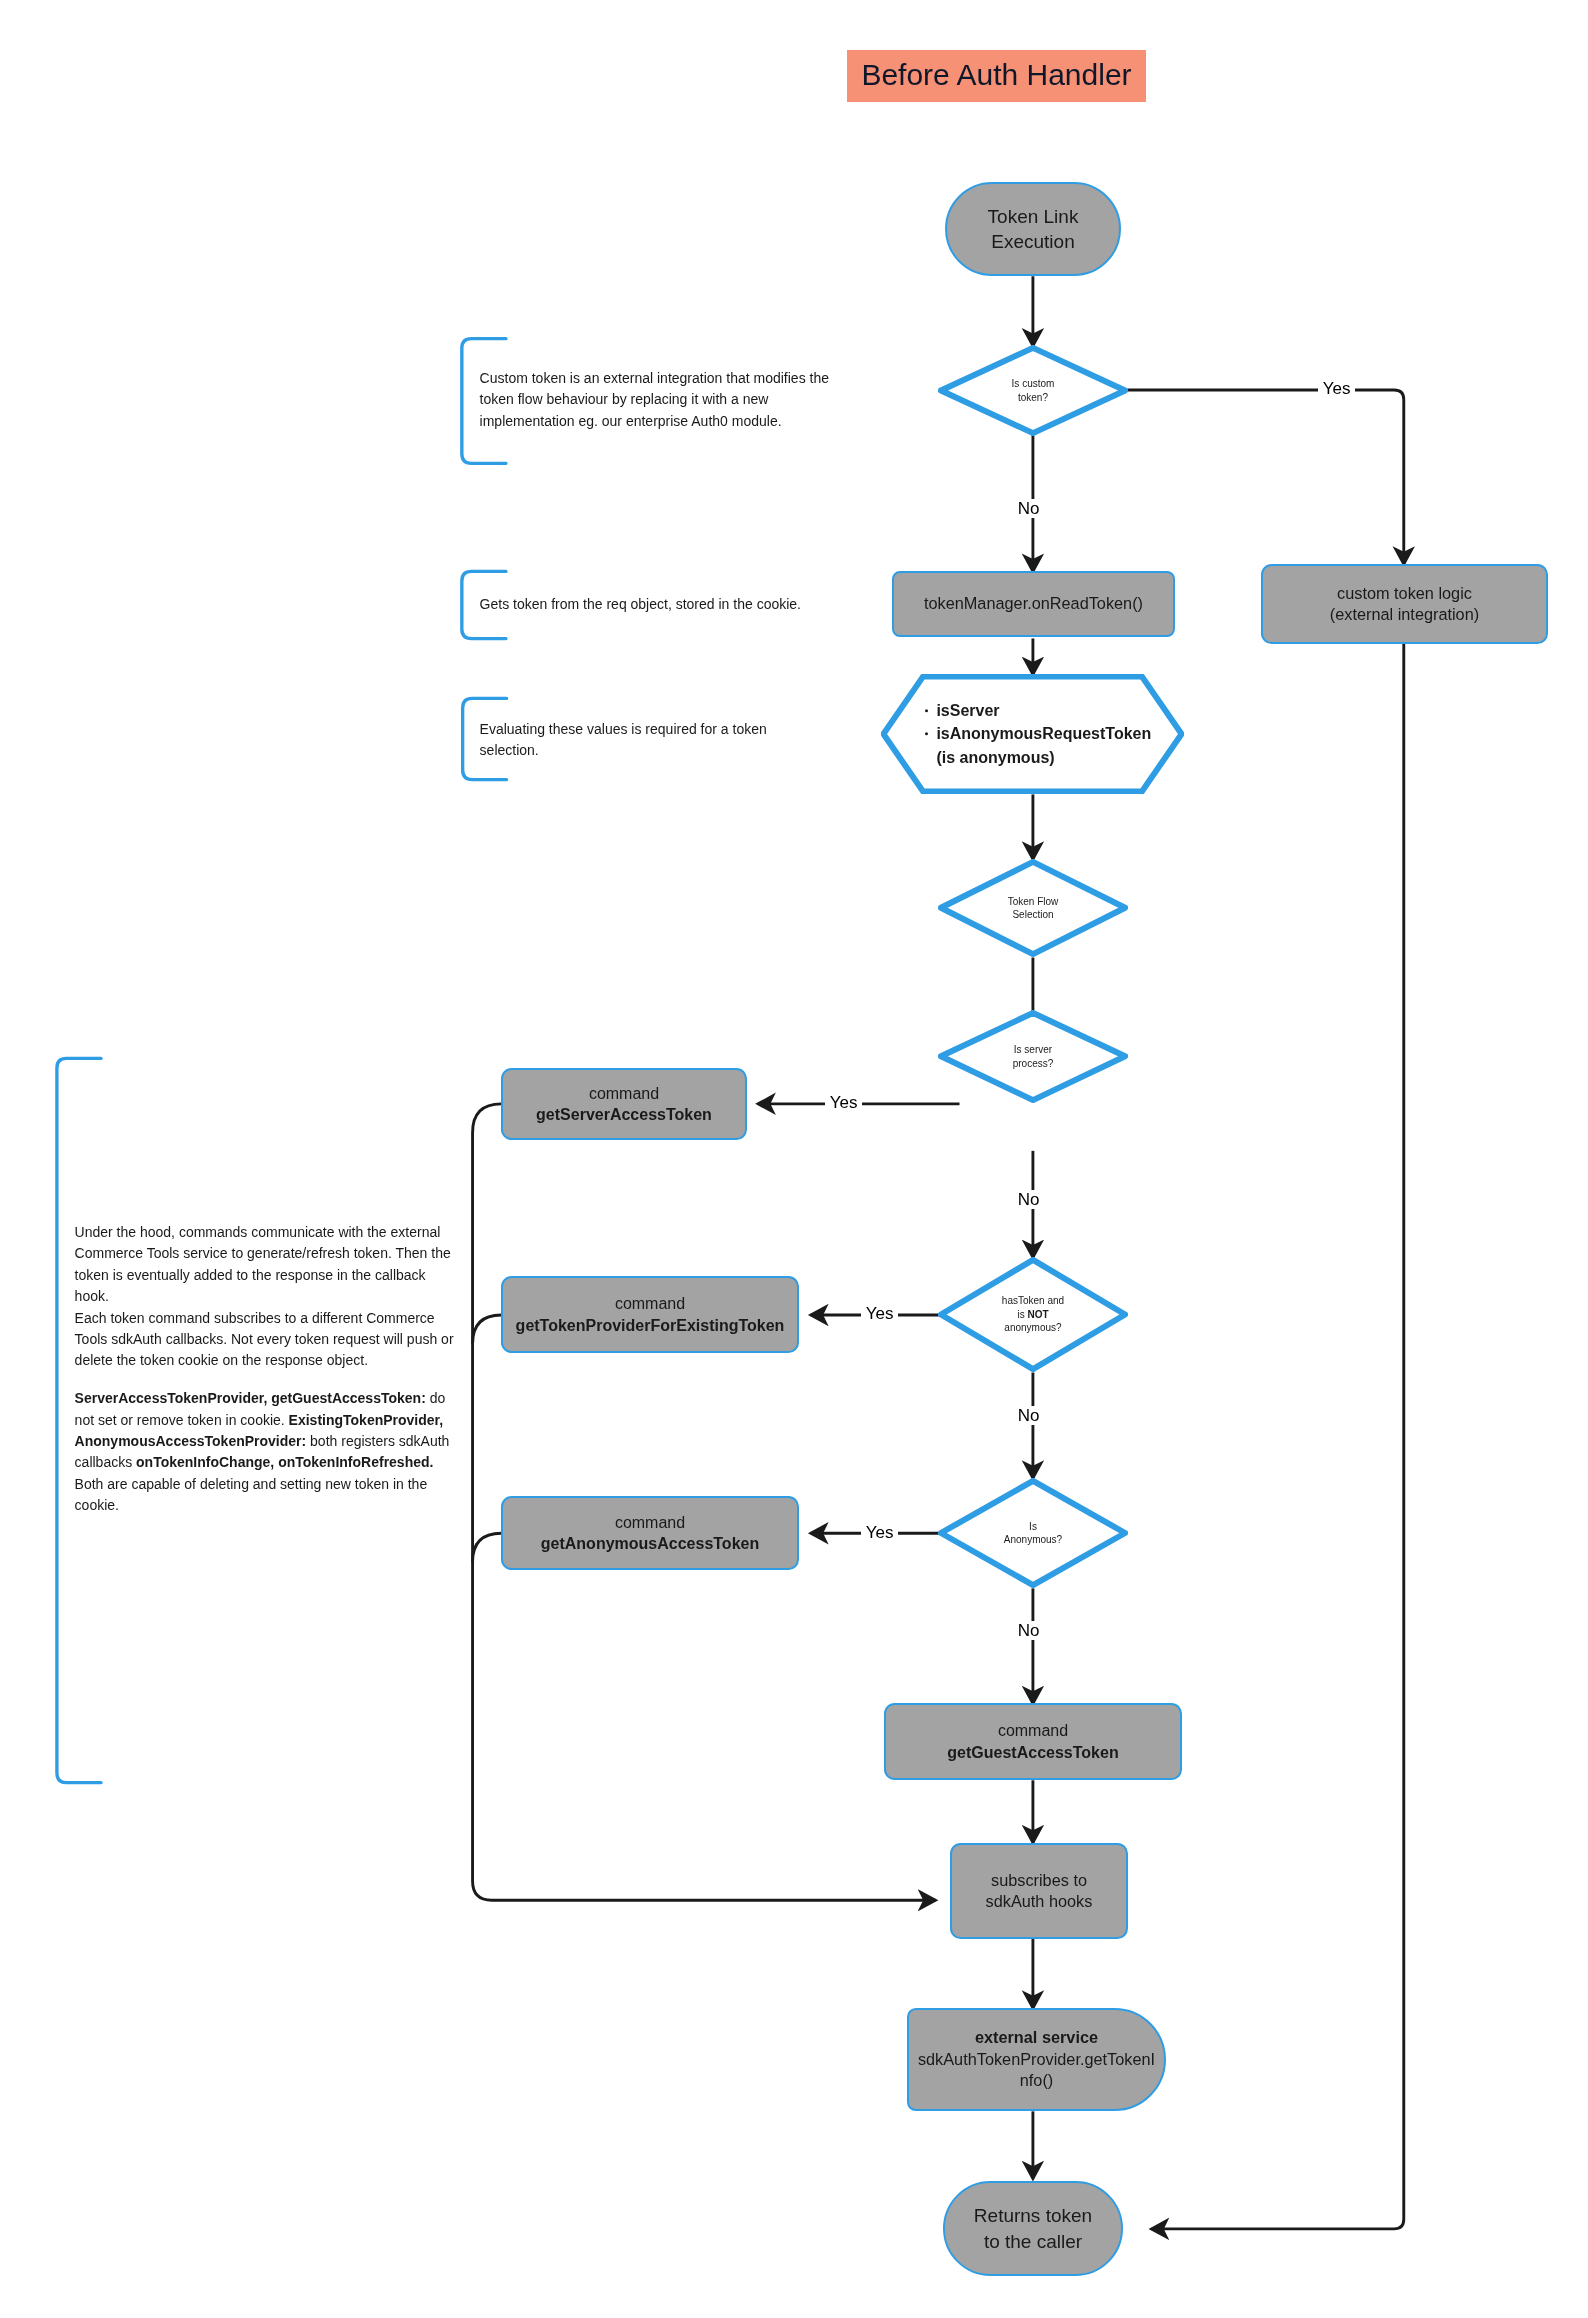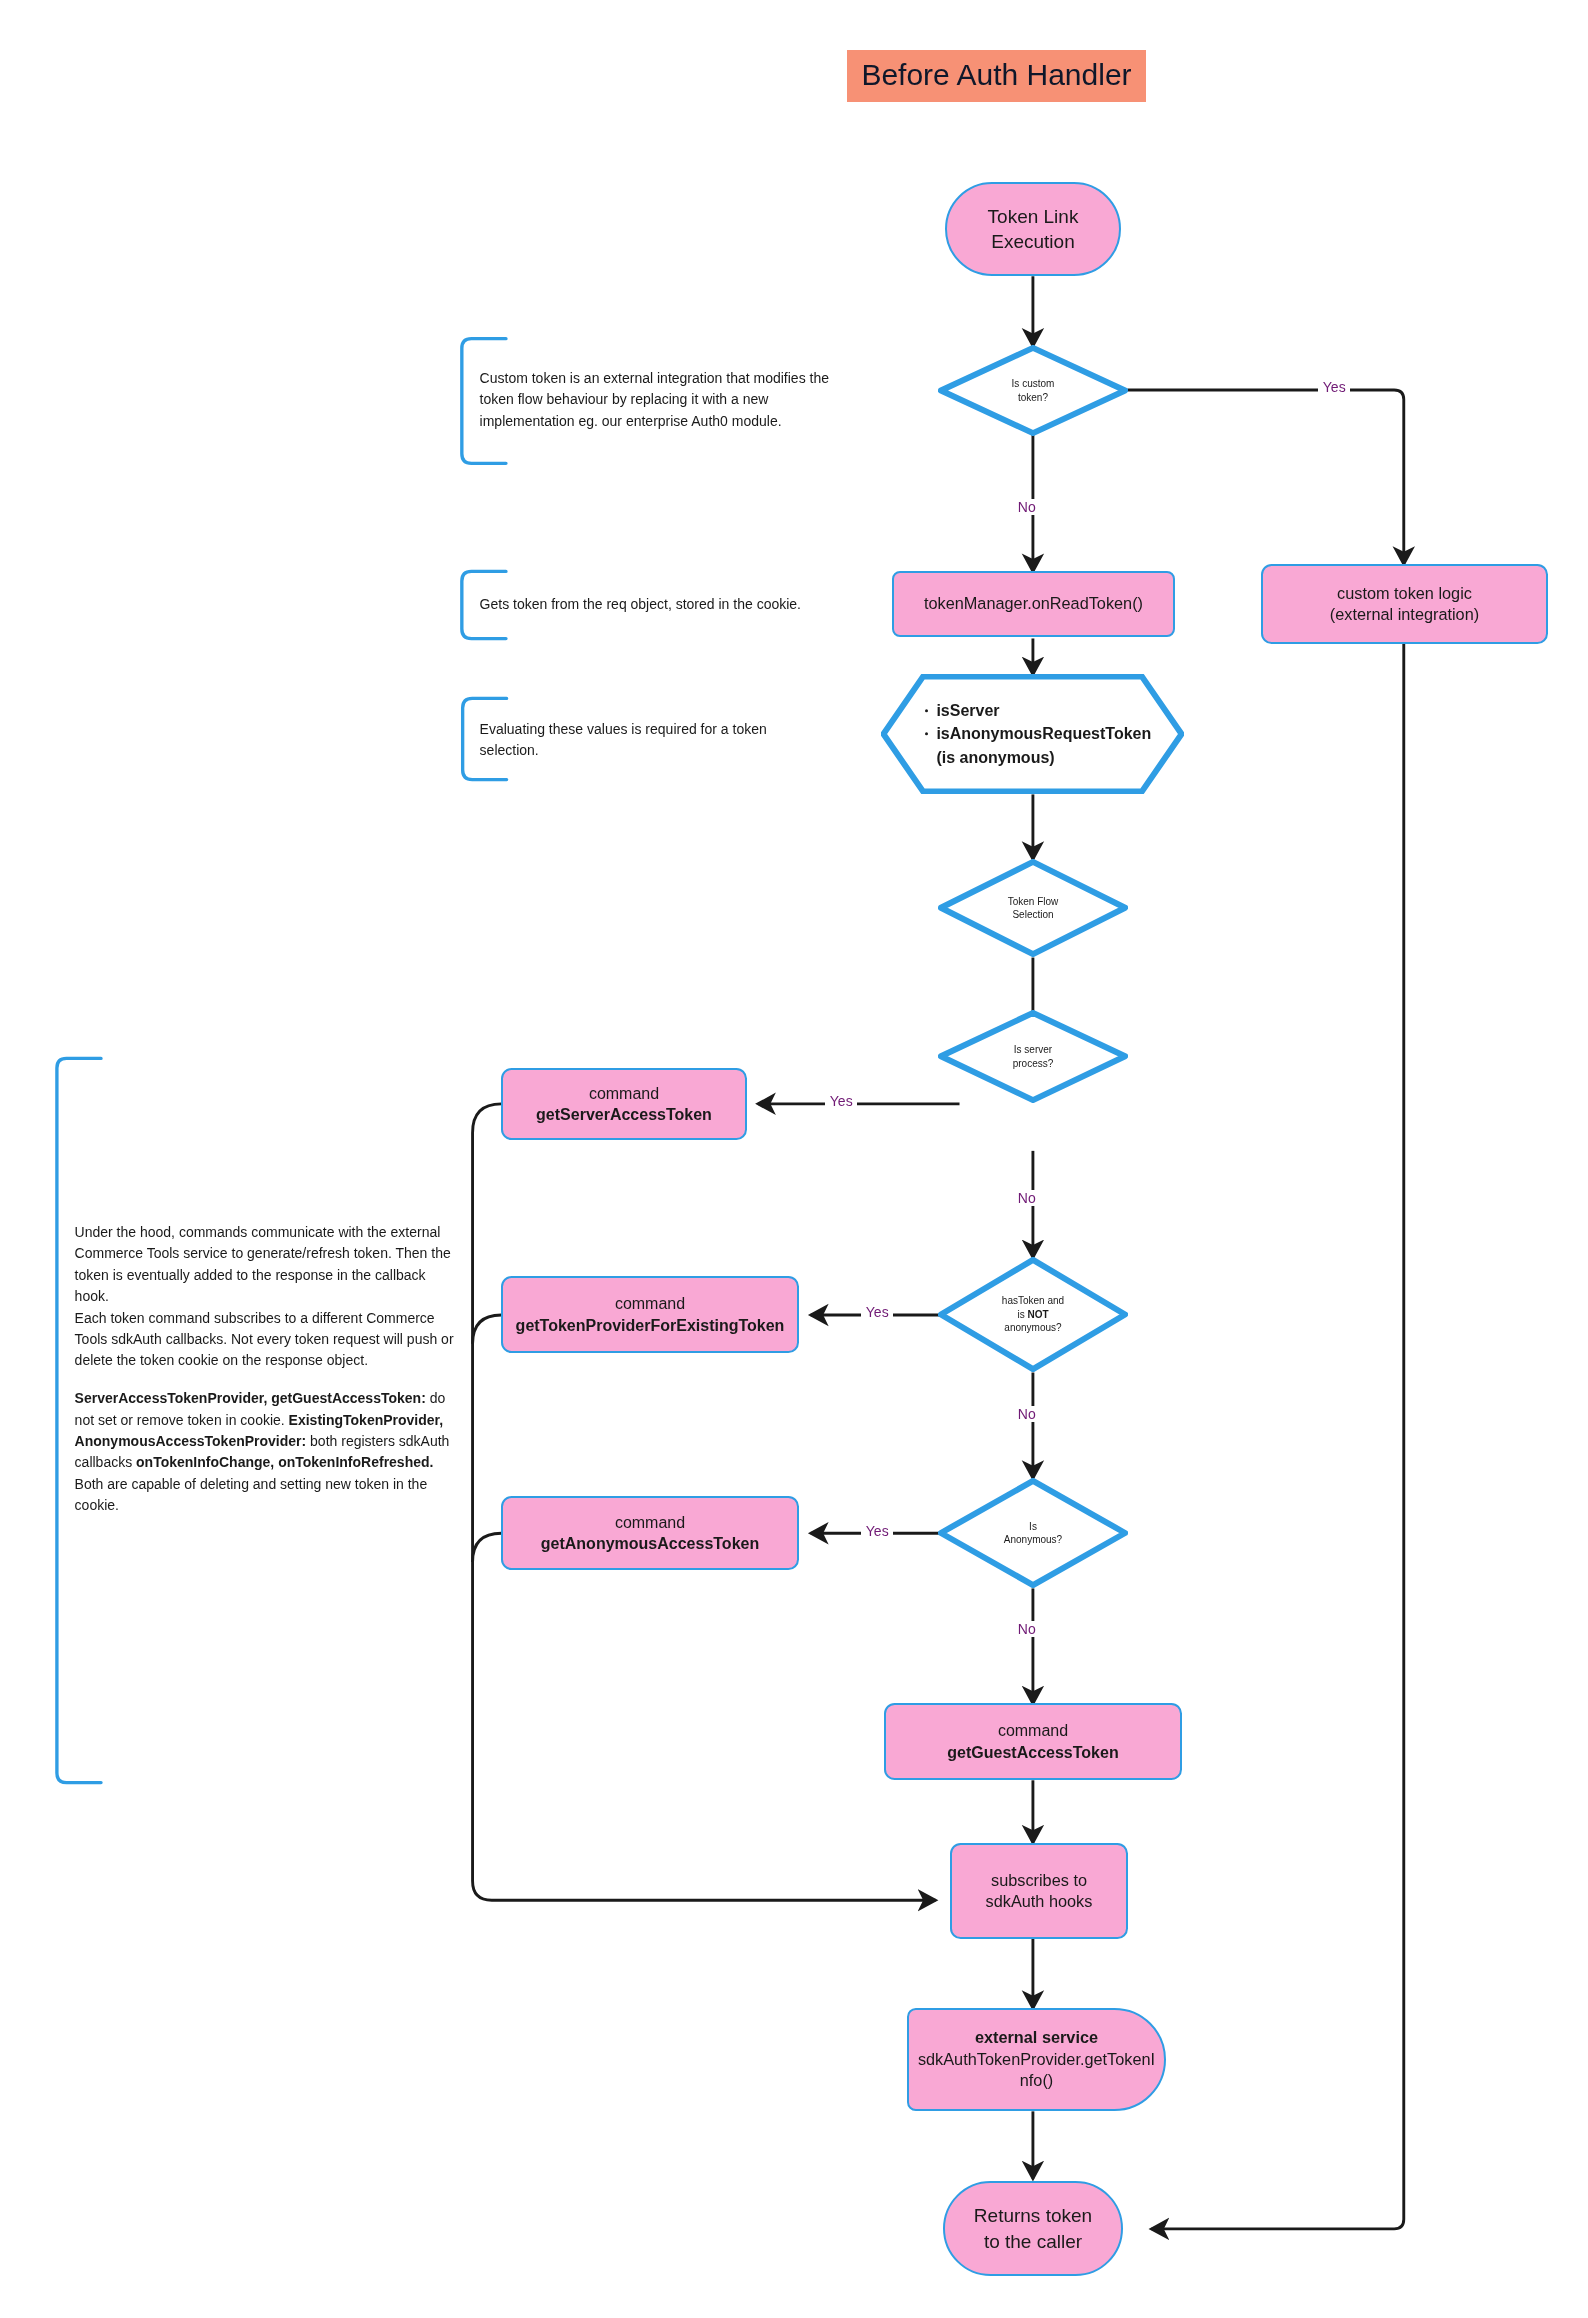--- a/index.html
+++ b/index.html
@@ -3,21 +3,21 @@
 <meta charset="utf-8">
 <style>
   html,body{margin:0;padding:0;background:#ffffff;}
   body{width:1588px;height:2319px;position:relative;
        font-family:"Liberation Sans","DejaVu Sans",sans-serif;
        color:#1a1a1a;overflow:hidden;}
   #stage{position:absolute;left:0;top:0;width:1588px;height:2319px;}
   svg.layer{position:absolute;left:0;top:0;width:1588px;height:2319px;pointer-events:none;}
 
   .node{position:absolute;box-sizing:border-box;display:flex;align-items:center;
-        justify-content:center;text-align:center;background:#f9a8d4;
+        justify-content:center;text-align:center;background:#a3a3a3;
         border:2.4px solid #2f9de4;line-height:1.32;}
   .node .inner{padding:0 6.7px;width:100%;}
 
   .stadium{border-radius:4798px;}
   .rrect{border-radius:10.6px;}
   .extsvc{border-top-right-radius:62px;border-bottom-right-radius:62px;
           border-top-left-radius:10.6px;border-bottom-left-radius:10.6px;}
 
   .fs-start{font-size:19px;}
   .fs-proc{font-size:16.3px;}
@@ -35,21 +35,21 @@
   .hexbody ul{margin:0;padding:0;list-style:none;}
   .hexbody li{position:relative;padding-left:14.4px;font-weight:bold;}
   .hexbody li::before{content:"";position:absolute;left:2.9px;top:50%;
       width:3.4px;height:3.4px;border-radius:50%;background:#1a1a1a;transform:translateY(-50%);}
   .hexsub{font-weight:bold;padding-left:14.4px;}
 
   .note{position:absolute;box-sizing:border-box;}
   .note .ntext{position:absolute;font-size:14px;line-height:1.53;color:#1a1a1a;}
   .note svg{position:absolute;left:0;top:0;}
 
-  .edgelabel{position:absolute;font-size:14px;color:#701a75;background:#ffffff;
+  .edgelabel{position:absolute;font-size:17px;color:#000000;background:#ffffff;
              padding:1px 4.8px;line-height:1;}
 
   .title{position:absolute;background:#f79175;color:#0f172a;font-size:30px;
          line-height:1;padding:9.6px 14.4px 12.5px 14.4px;white-space:nowrap;}
 </style>
 </head>
 <body>
 
 <div id="stage">
 

